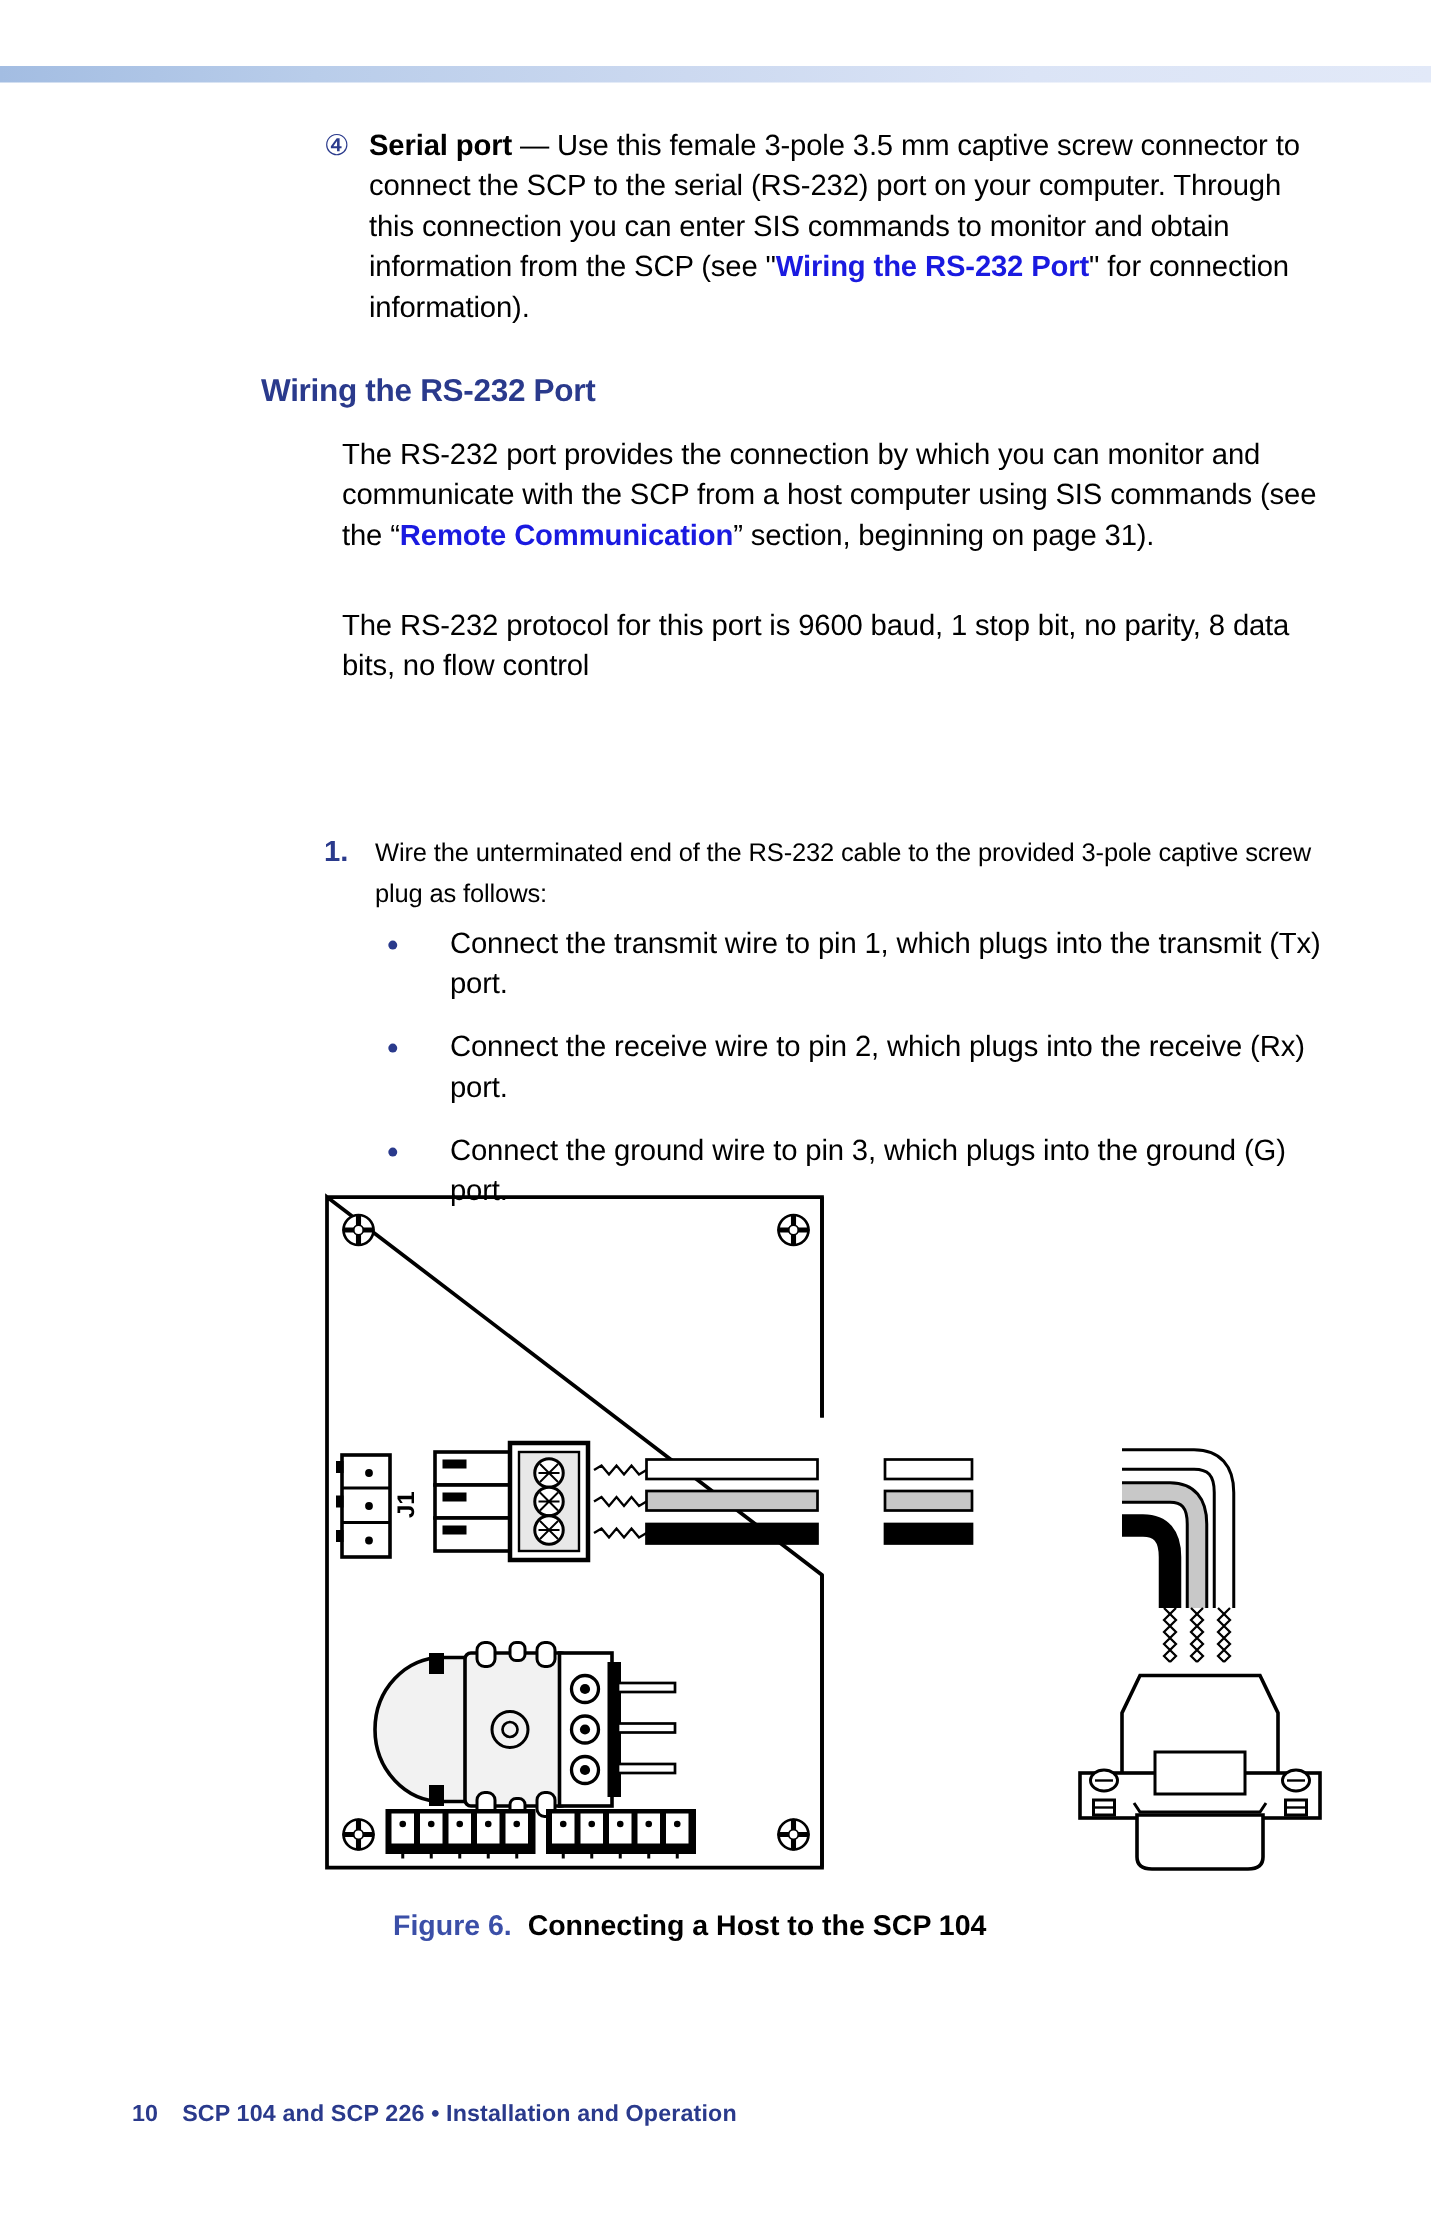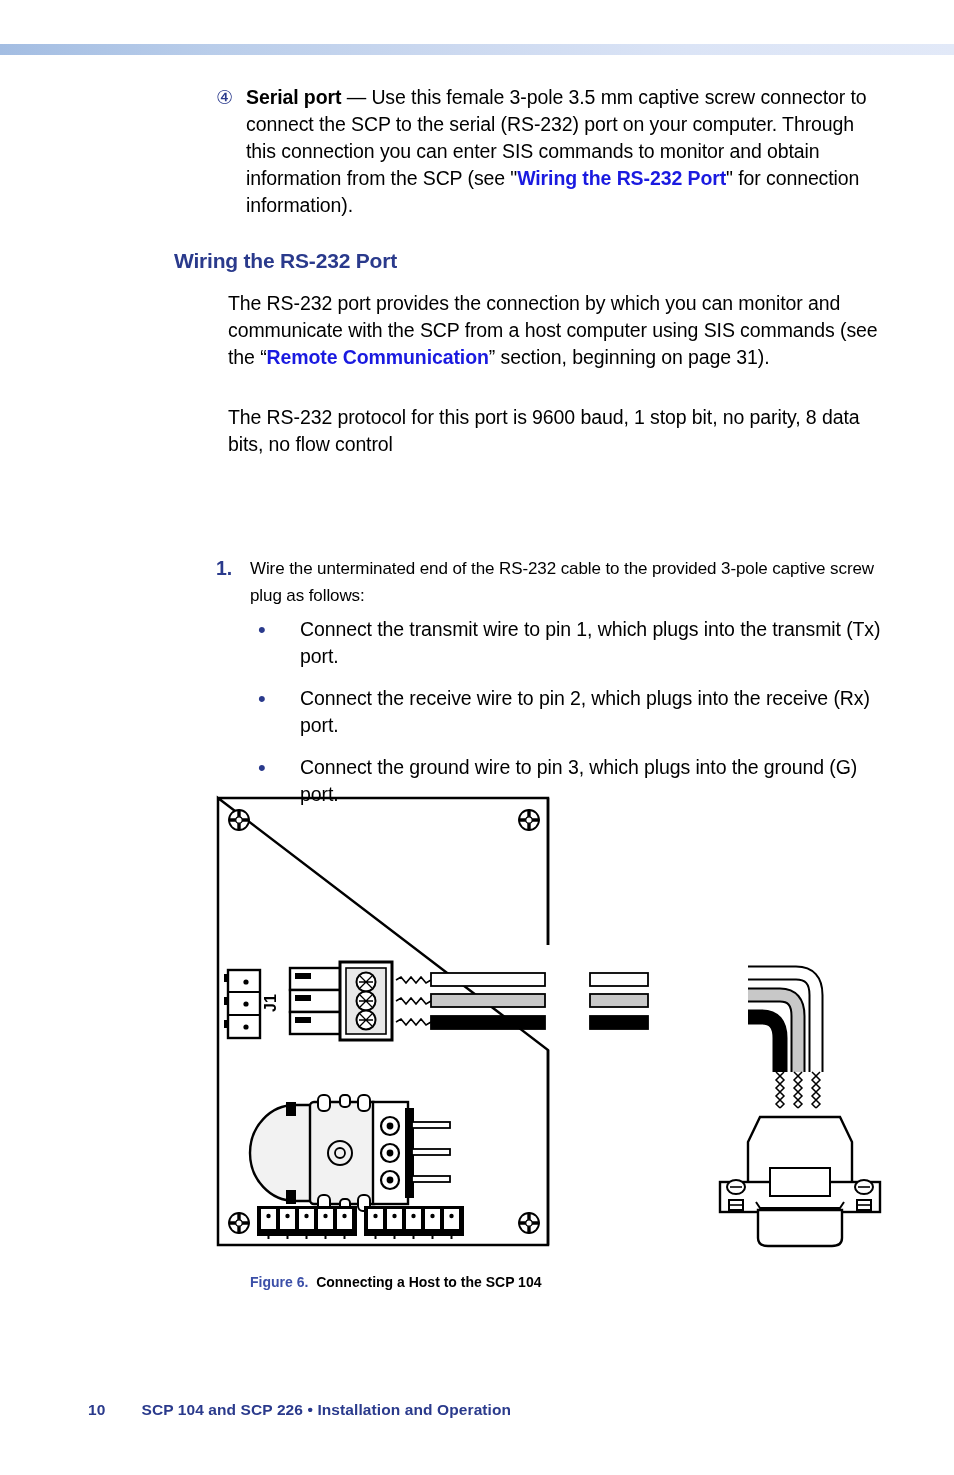--- a/index.html
+++ b/index.html
@@ -147,42 +147,42 @@
   
   .figure-wrap {
     position: absolute;
     left: 200px;
     top: 790px;
     width: 700px;
     height: 470px;
   }
   .figure-caption {
     position: absolute;
-    left: 250px;
+    left: 262px;
     top: 1274px;
-    font-size: 14px;
+    font-size: 19px;
     font-weight: bold;
     color: #000000;
   }
   .figure-caption .fignum {
     color: #3b4fa8;
     font-weight: bold;
   }
 
   
   .footer {
     position: absolute;
     left: 88px;
     top: 1401px;
     font-size: 15.5px;
     font-weight: bold;
     color: #2a3a8c;
     letter-spacing: 0.1px;
   }
-  .footer-pageno { margin-right: 36px; }
+  .footer-pageno { margin-right: 16px; }
 </style>
 </head>
 <body>
 
 <div class="page">
 
   <div class="top-bar"></div>
 
   <div class="callout">
     <div class="callout-row">

